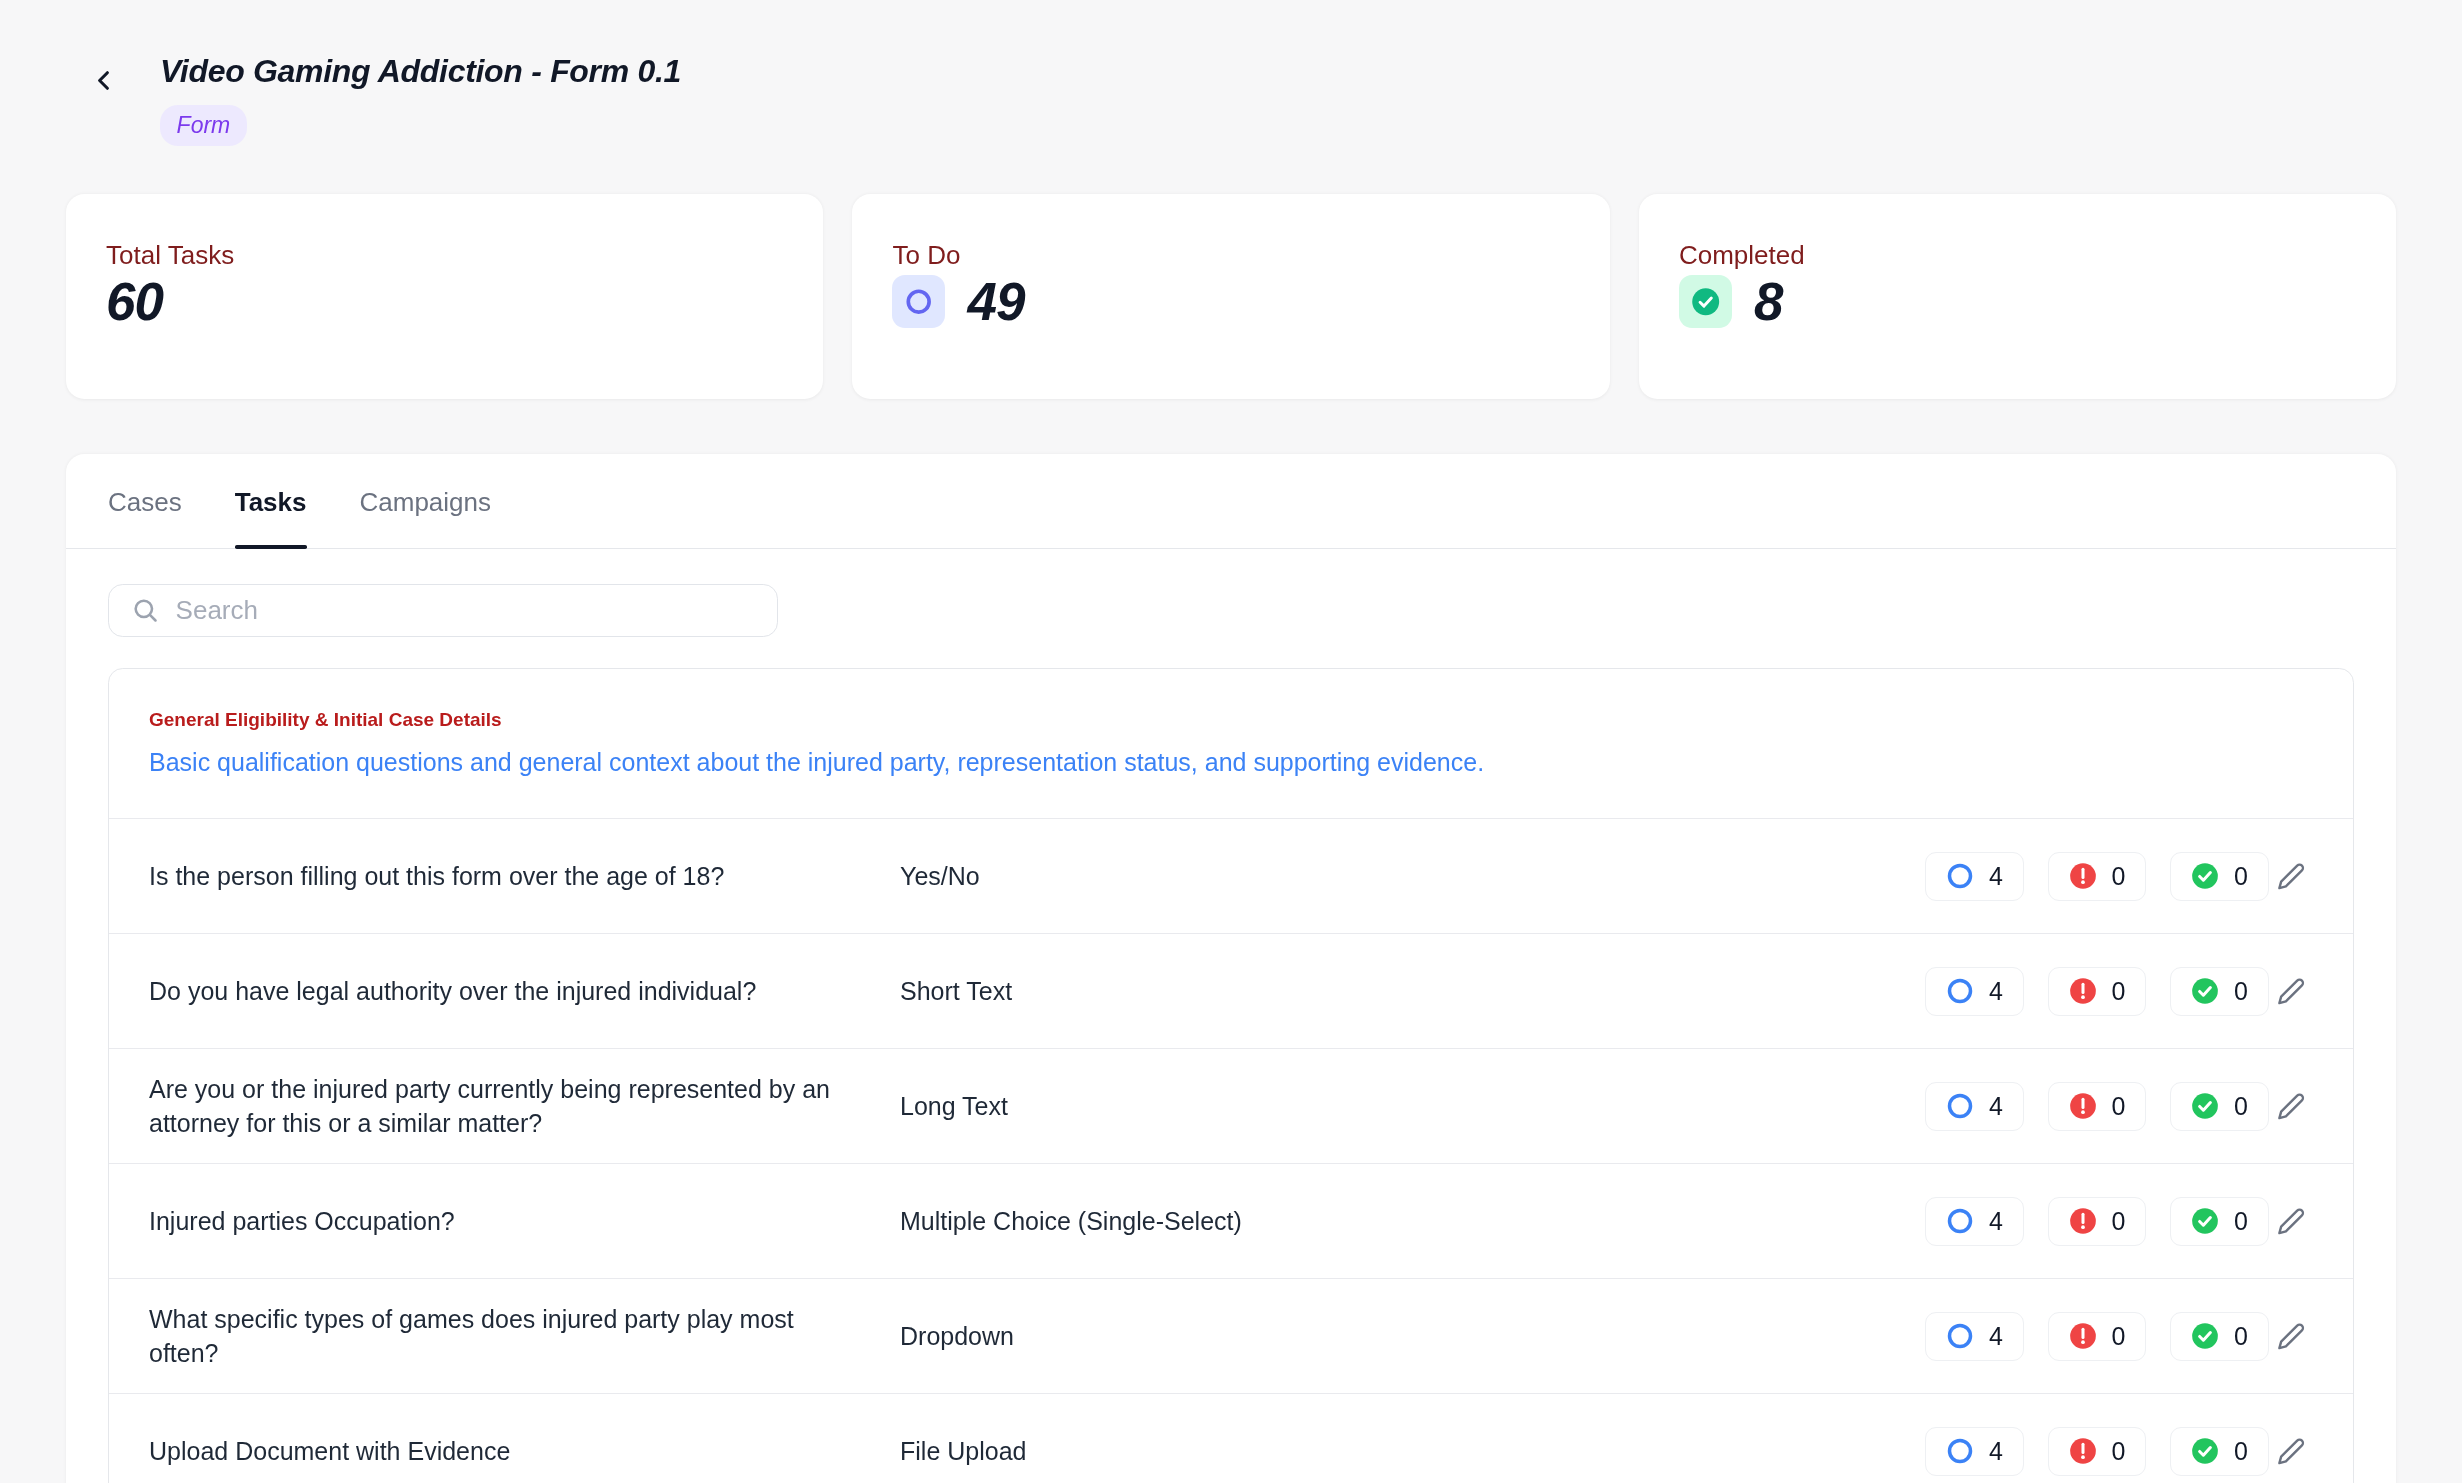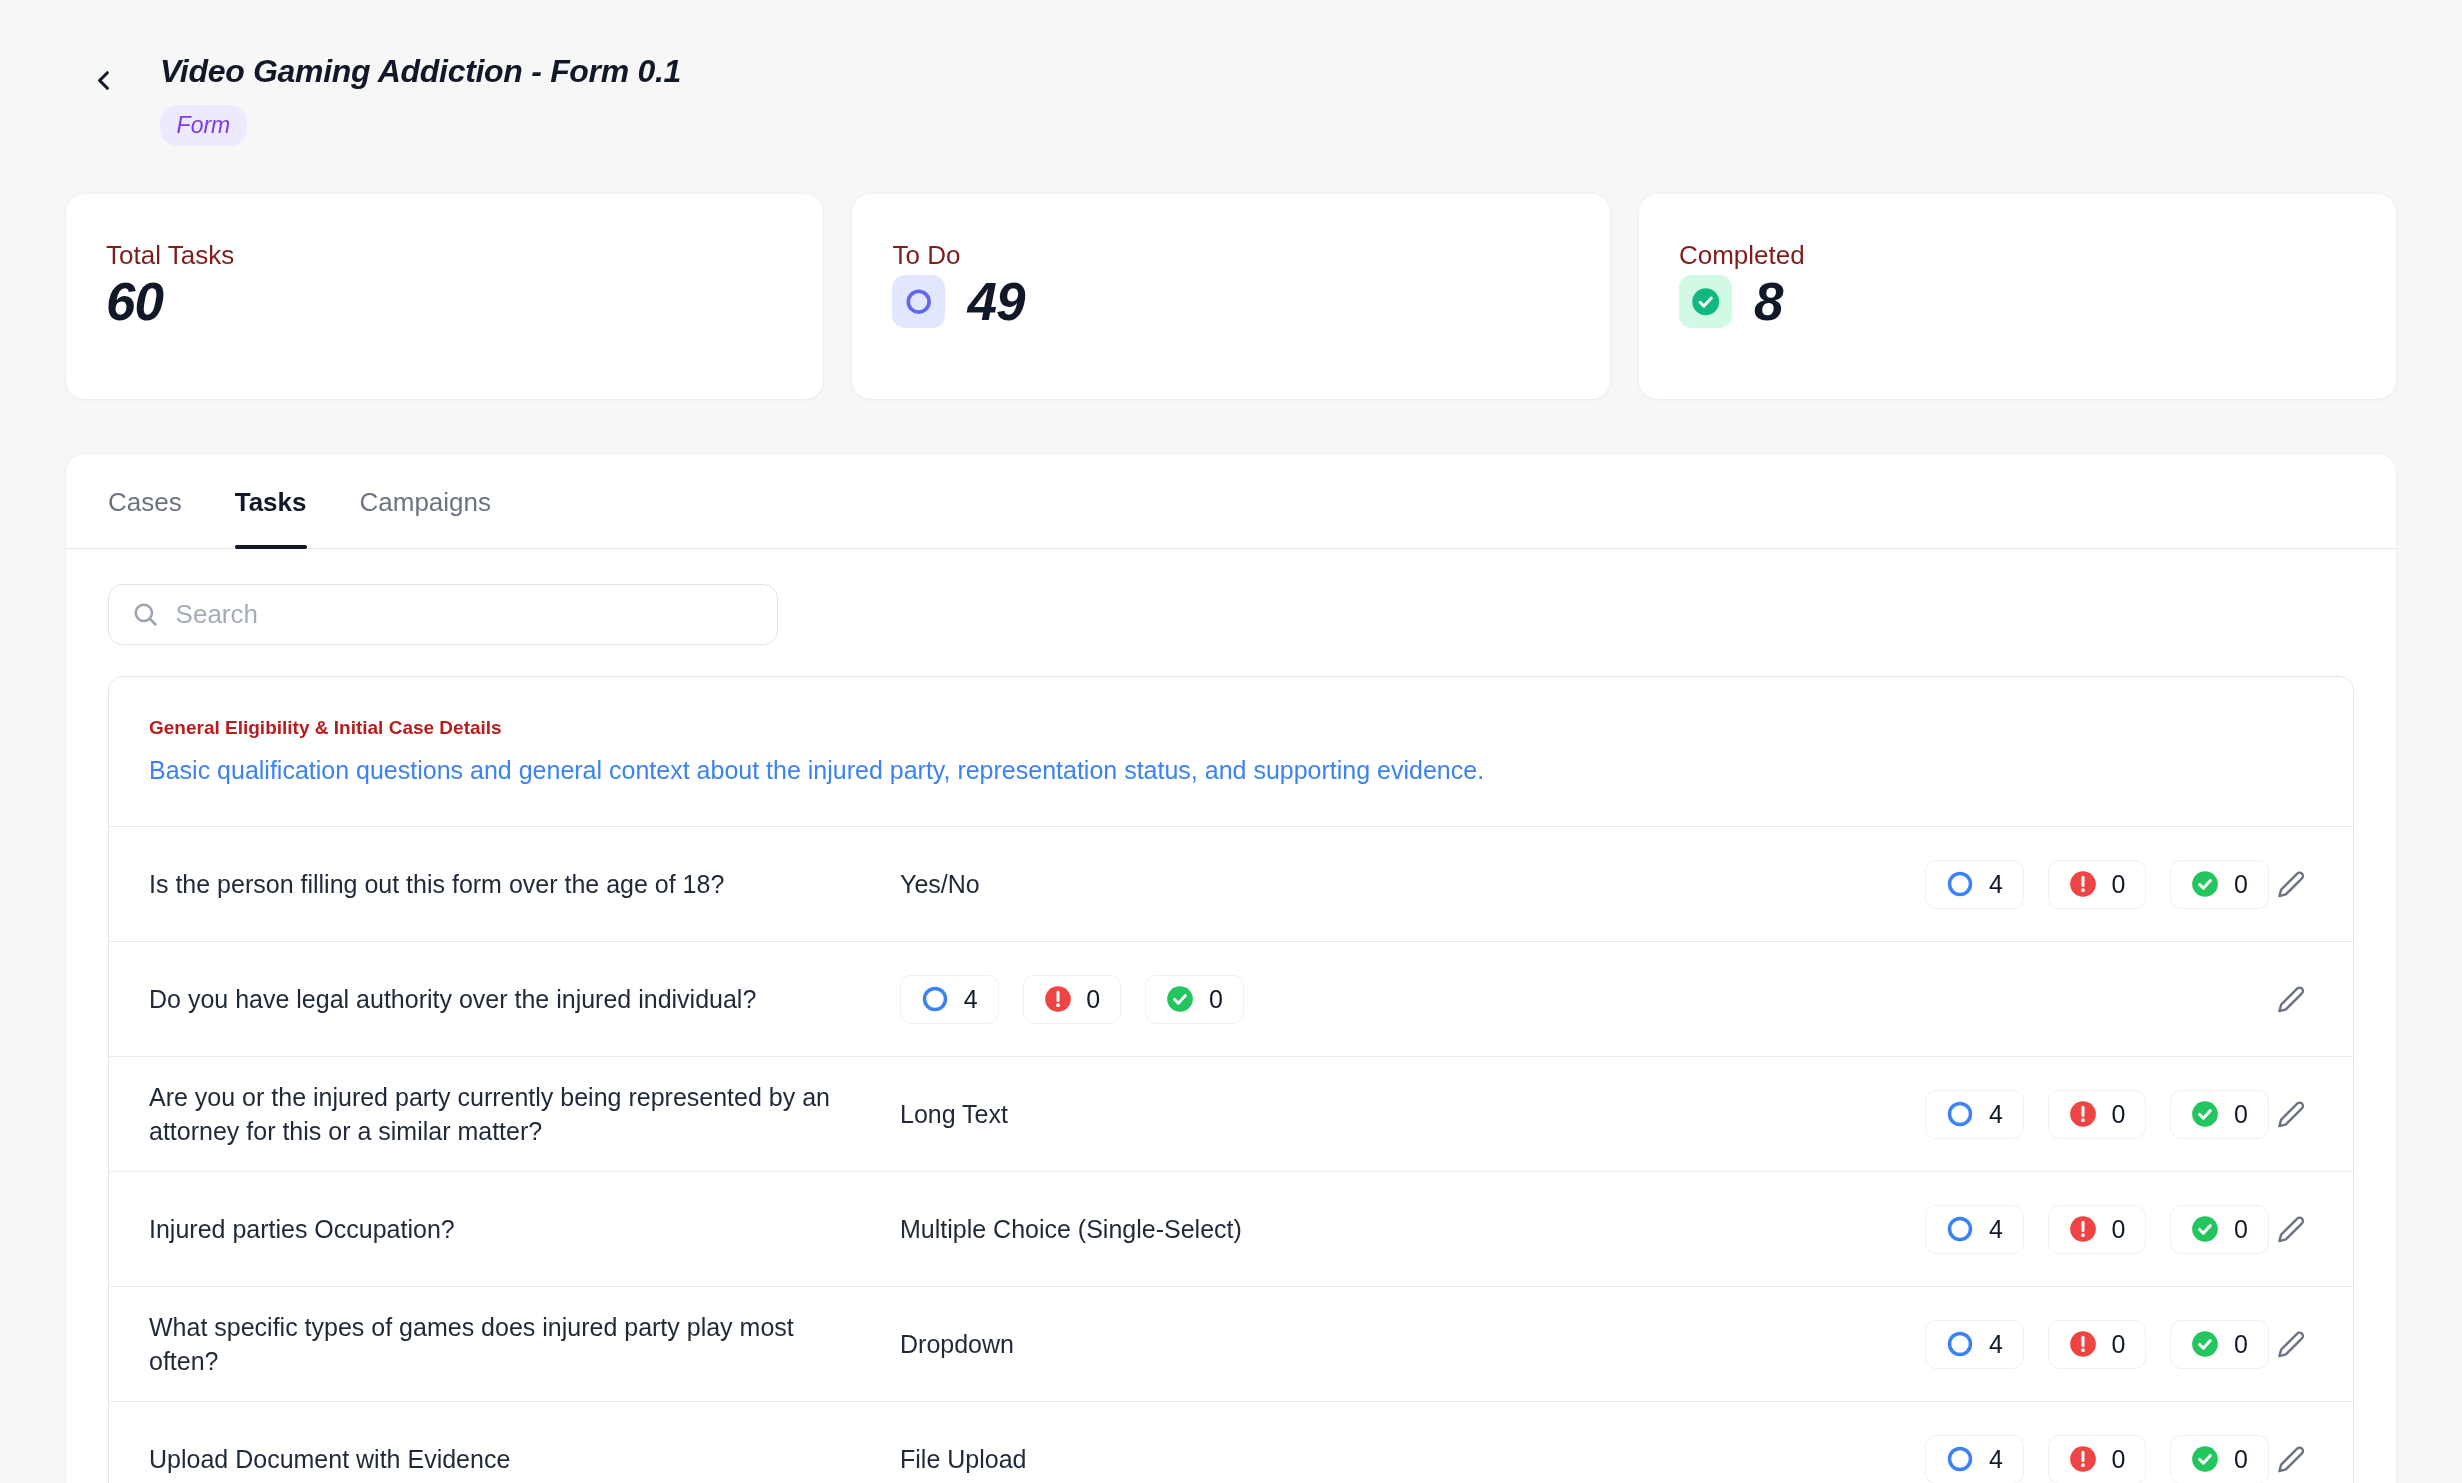--- a/index.html
+++ b/index.html
@@ -105,21 +105,21 @@
     left: 0; right: 0; bottom: -0.9px;
     height: 3.7px;
     background: #111827;
     border-radius: 1.8px;
   }
 
   
   .search-wrap { padding: 35px 42px 0 42px; }
   .search-box {
     width: 670px;
-    height: 61px;
+    height: 53px;
     border: 0.9px solid #e2e5ea;
     border-radius: 14.7px;
     display: flex;
     align-items: center;
     padding: 0 22px;
     gap: 16.6px;
     background: #ffffff;
   }
   .search-box svg { width: 28px; height: 28px; flex: 0 0 auto; }
   .search-box input {
@@ -311,20 +311,21 @@
               <svg viewBox="0 0 24 24" fill="none" stroke="#6b7280" stroke-width="2" stroke-linecap="round" stroke-linejoin="round">
                 <path d="M17 3a2.828 2.828 0 1 1 4 4L7.5 20.5 2 22l1.5-5.5L17 3z"></path>
               </svg>
             </span>
         </div>
       </div>
     </div>
 
     <div class="task-row">
       <div class="task-question">Do you have legal authority over the injured individual?</div>
+      <div class="task-type">Short Text</div>
       <div class="task-counts">
         <div class="count-pill">
           <span style="display:flex;">
               <svg viewBox="0 0 24 24">
                 <circle cx="12" cy="12" r="9" fill="none" stroke="#3b82f6" stroke-width="3"></circle>
               </svg>
             </span>
           <span class="count-num">4</span>
         </div>
         <div class="count-pill">

